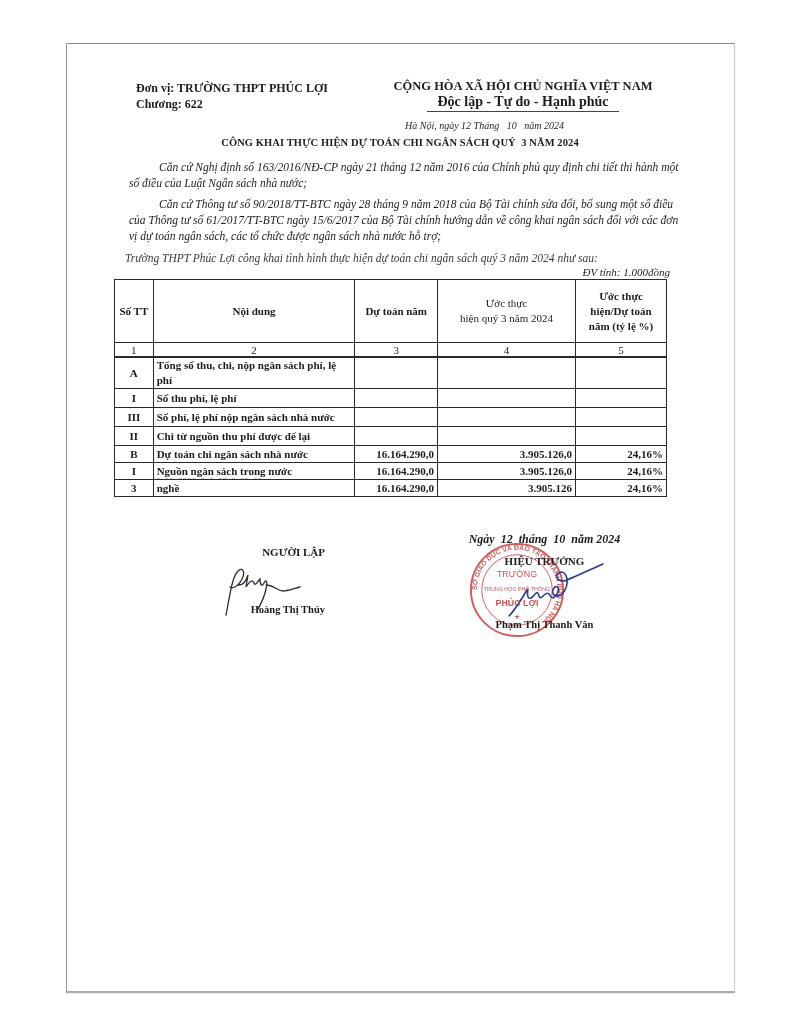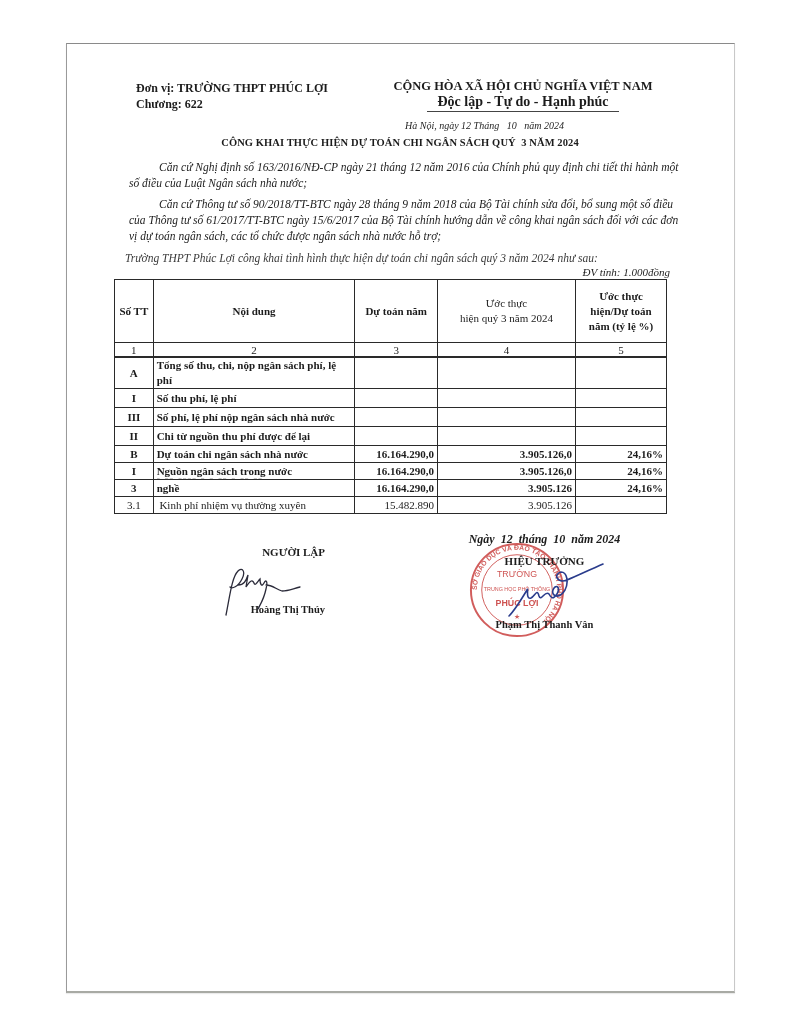--- a/index.html
+++ b/index.html
@@ -225,27 +225,20 @@
   <tr class="bold">
     <td class="c">3</td>
     <td class="wrap-cell">
       <span class="overprint">‾ ‾‾ ‾‾‾‾ ‾ ‾ ‾‾ ‾ ‾‾ ‾‾</span>
       <span>nghề</span>
     </td>
     <td class="r">16.164.290,0</td>
     <td class="r">3.905.126</td>
     <td class="r">24,16%</td>
   </tr>
-  <tr>
-    <td class="c">3.1</td>
-    <td>&nbsp;<span>Kinh phí nhiệm vụ thường xuyên</span></td>
-    <td class="r">15.482.890</td>
-    <td class="r">3.905.126</td>
-    <td class="r"></td>
-  </tr>
 </tbody>
   </table>
 
 <div class="abs sig-left">
   <div class="sig-title">NGƯỜI LẬP</div>
   <div class="sig-name">Hoàng Thị Thúy</div>
 </div>
 <svg class="abs signature-left" width="90" height="55" viewBox="0 0 90 55">
   <path d="M6 50 C 10 30, 12 12, 18 6 C 22 2, 26 6, 22 14 C 18 22, 12 24, 10 22 M18 20 C 24 20, 26 16, 28 10 L 26 22 C 30 16, 32 14, 34 18 C 35 22, 38 16, 40 14 C 40 20, 42 22, 44 18 C 46 14, 48 16, 46 24 C 44 34, 40 40, 38 44 M 46 20 C 52 20, 56 24, 62 26 C 68 26, 72 24, 80 22" fill="none" stroke="#2b2b3a" stroke-width="1.3" stroke-linecap="round"></path>
 </svg>

